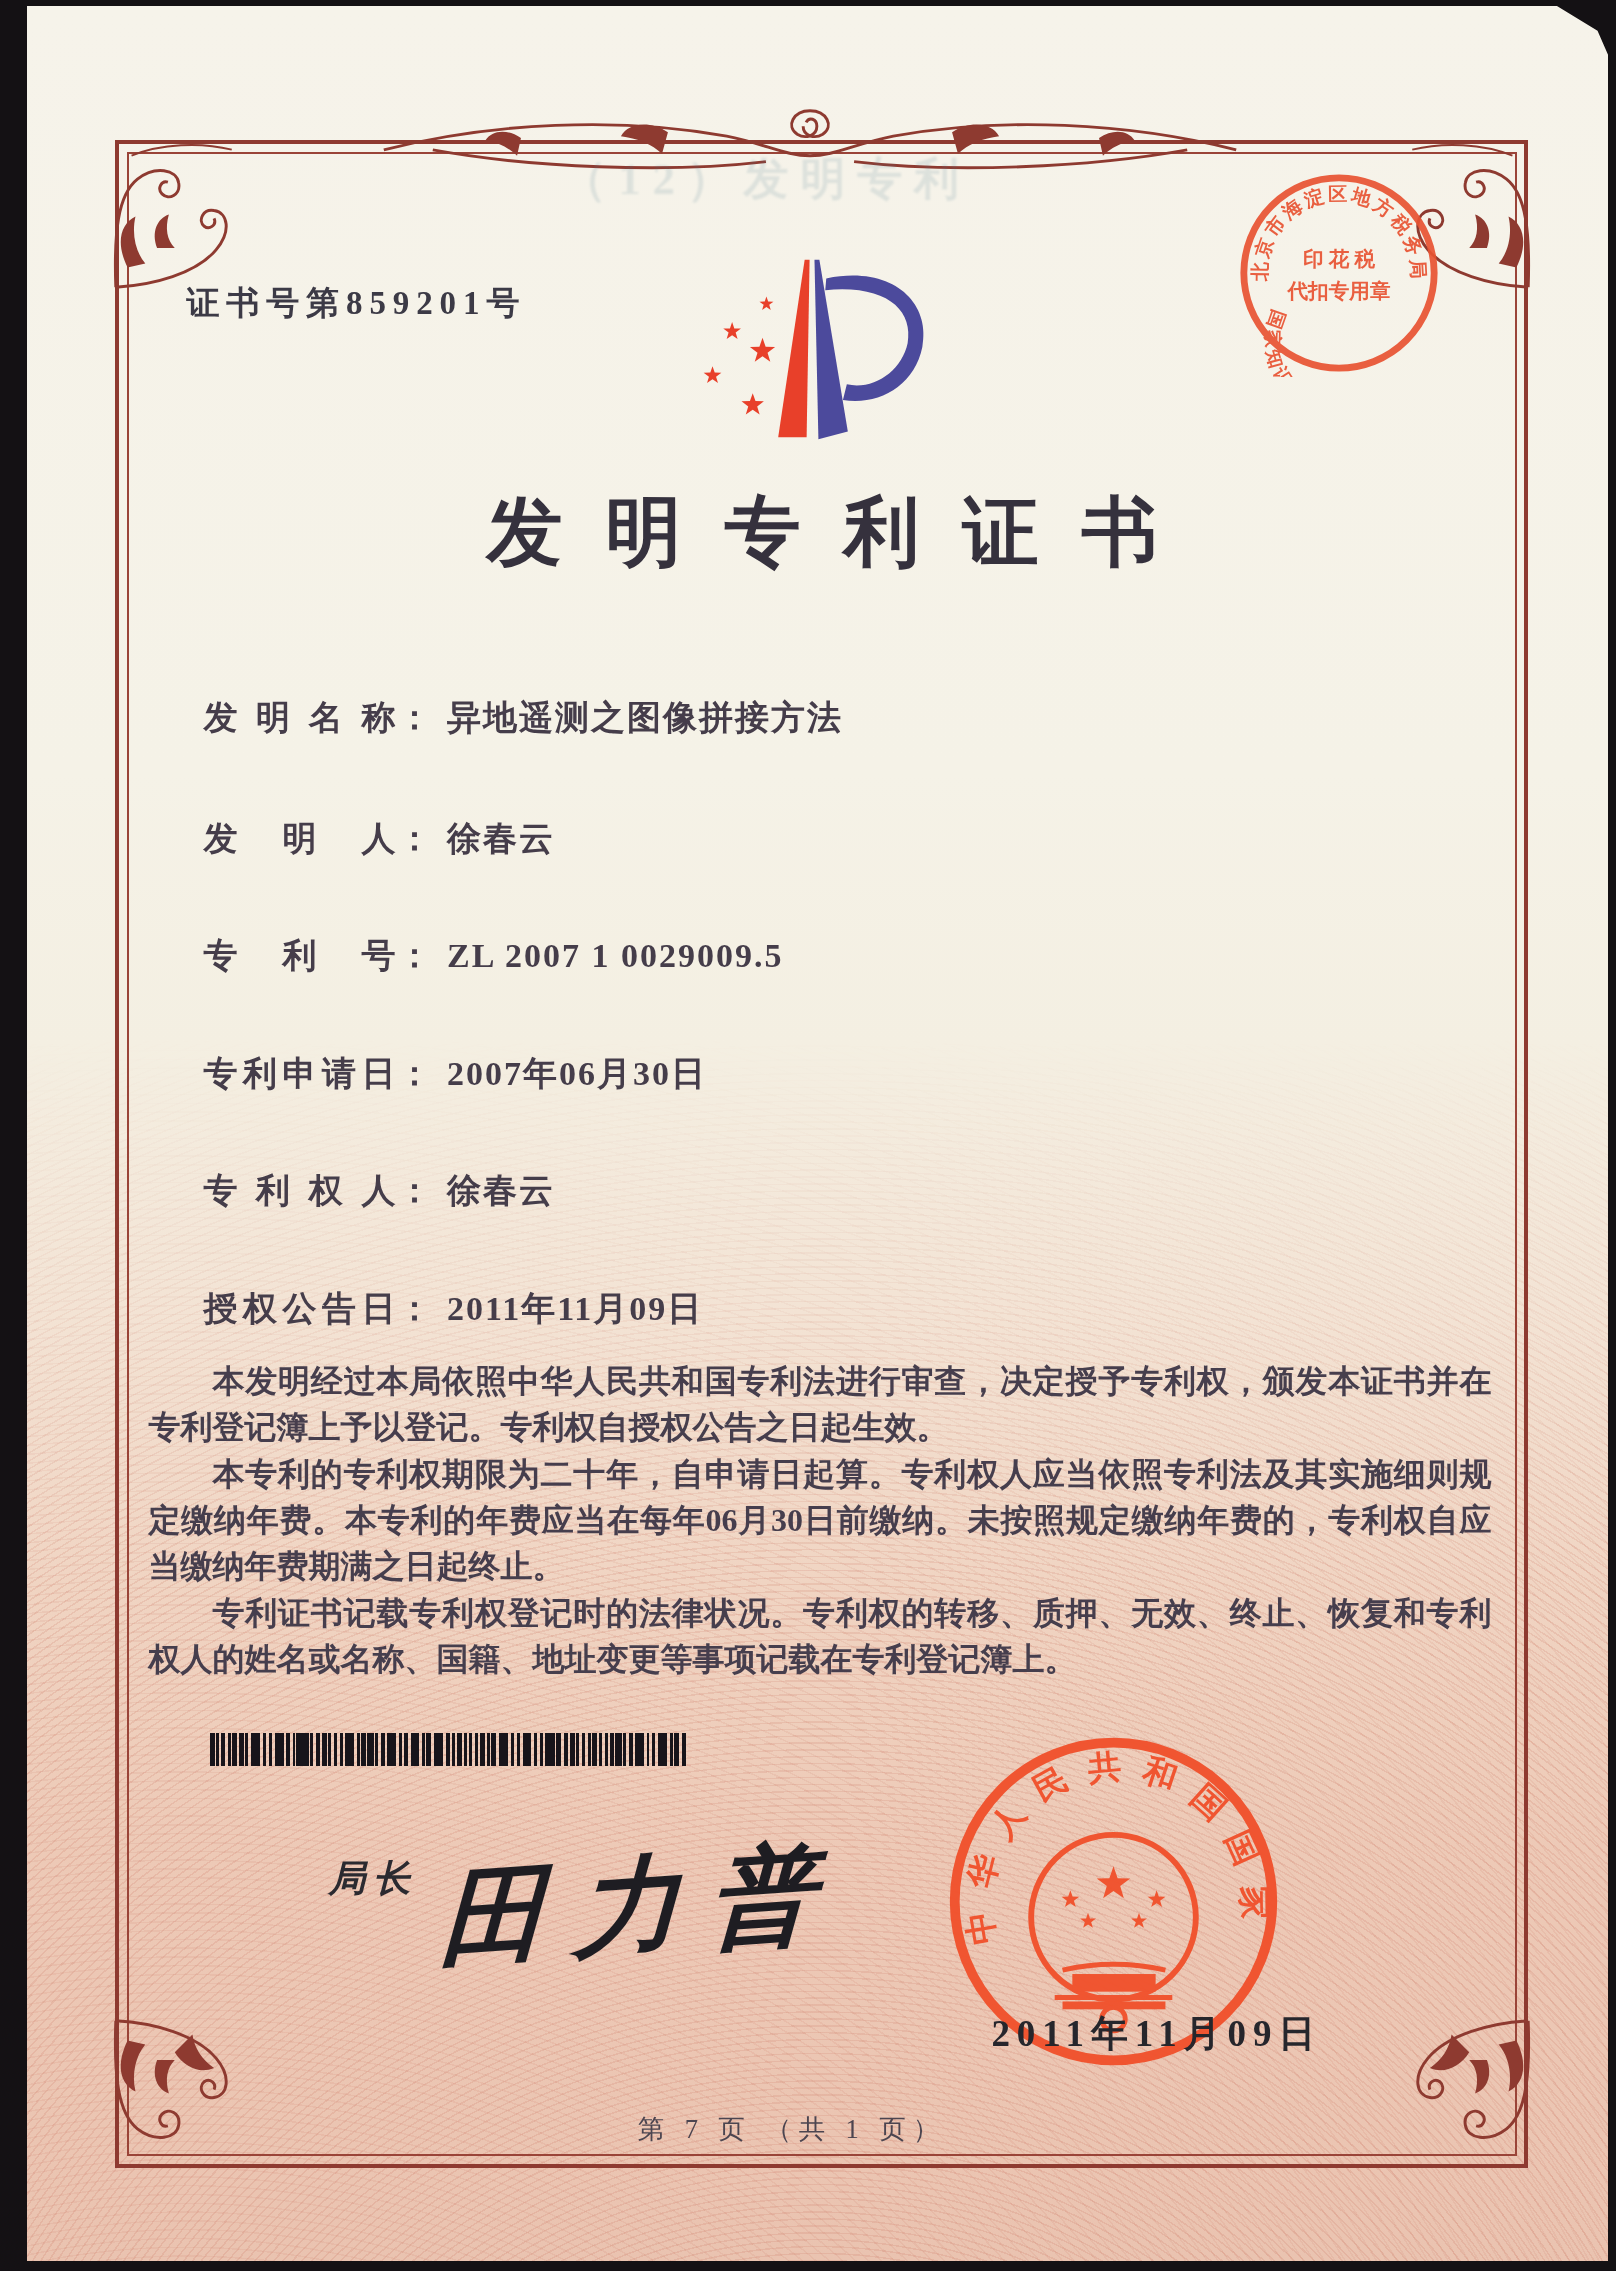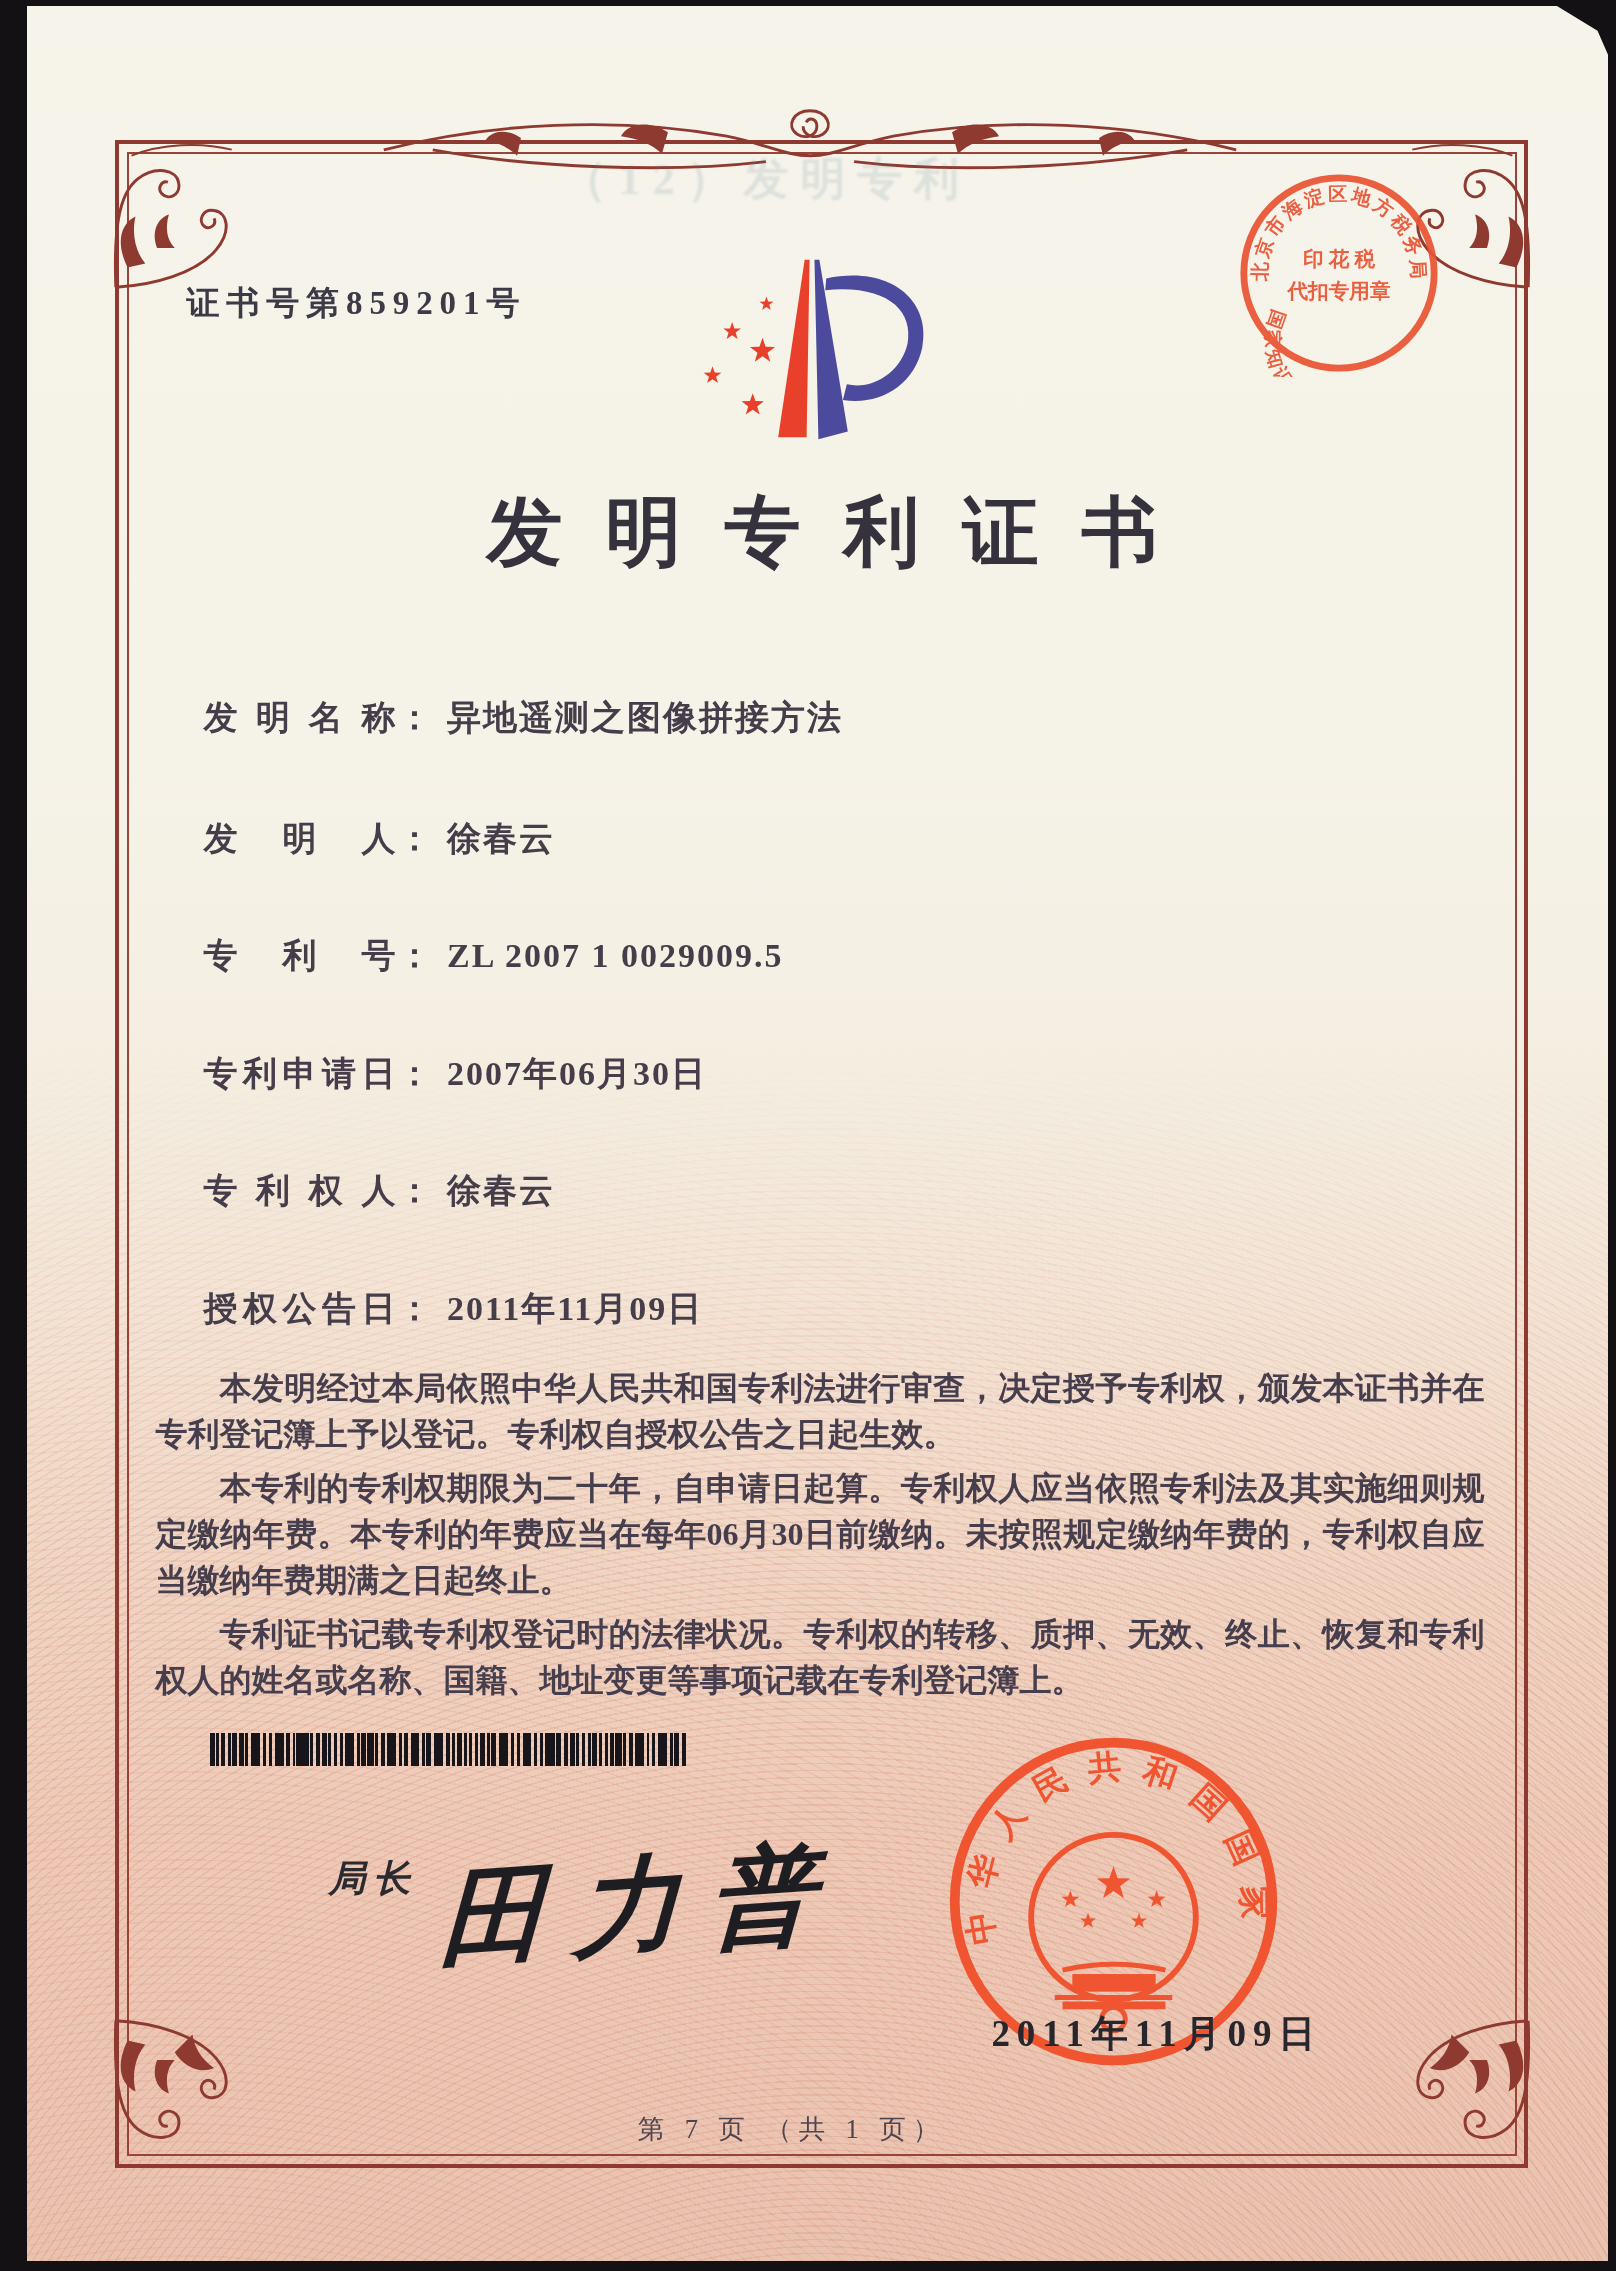--- a/index.html
+++ b/index.html
@@ -65,21 +65,21 @@
     text-align:justify; text-align-last:justify;
   }
   .field-colon { margin-left:2px; }
   .field-value { margin-left:15.7px; letter-spacing:2px; }
 
   .body-text {
     position:absolute; left:120px; top:1351px; width:1345px;
     font-size:32px; line-height:46px; color:#463e4d; font-weight:600;
     text-align:justify;
   }
-  .body-text p { text-indent:2em; margin:8px; }
+  .body-text p { text-indent:2em; margin:1px; }
 
   .barcode {
     position:absolute; left:183px; top:1727px; width:476px; height:33px;
     background-image:
       repeating-linear-gradient(90deg,#17141a 0 2.9px,transparent 2.9px 5.9px),
       repeating-linear-gradient(90deg,#17141a 0 2px,transparent 2px 10.8px),
       repeating-linear-gradient(90deg,#17141a 0 4.9px,transparent 4.9px 22.5px);
   }
 
   .director-label {

